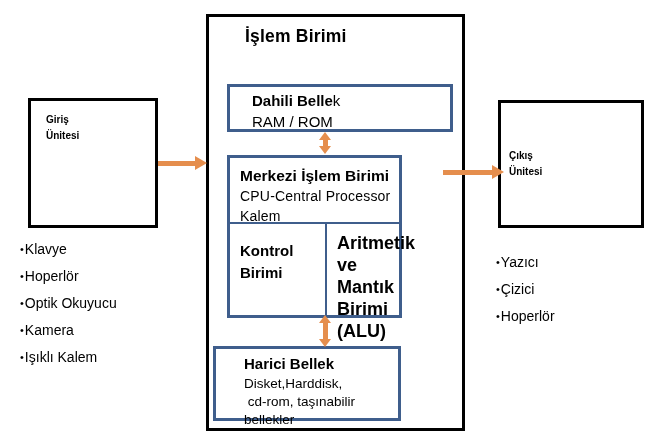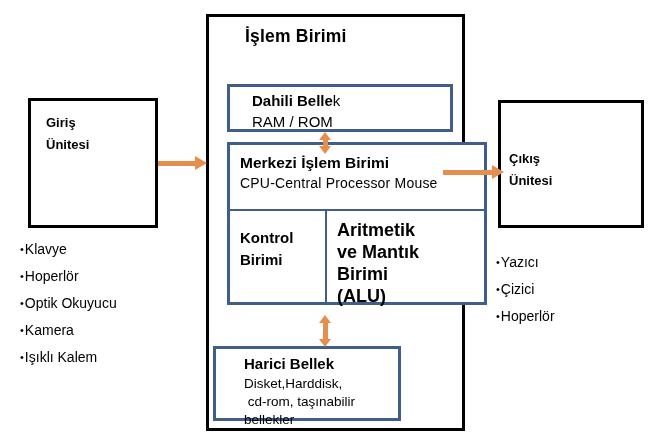--- a/index.html
+++ b/index.html
@@ -16,28 +16,28 @@
 
   
   .black-box{border:3px solid #000000;background:#ffffff;box-sizing:border-box;}
   .blue-box{border:3px solid #3F5E8C;background:#ffffff;box-sizing:border-box;}
 
   #outer-box{left:206px;top:14px;width:259px;height:417px;}
   #title{left:245px;top:26px;font-size:17.5px;font-weight:bold;letter-spacing:.2px;}
 
   #giris-box{left:28px;top:98px;width:130px;height:130px;padding:11px 0 0 15px;}
   #cikis-box{left:498px;top:100px;width:146px;height:128px;padding:45px 0 0 8px;}
-  .unit-title{font-size:13px;font-weight:bold;line-height:22px;white-space:pre-line;}
+  .unit-title{font-size:10px;font-weight:bold;line-height:16px;white-space:pre-line;}
 
   #dahili-box{left:227px;top:84px;width:226px;height:48px;padding:3px 0 0 22px;}
   .box-title{font-size:15px;font-weight:bold;line-height:21px;}
   .box-title .tail{font-weight:normal;}
   .box-sub{font-size:15px;line-height:21px;}
 
-  #cpu-box{left:227px;top:142px;width:260px;height:163px;}
+  #cpu-box{left:227px;top:155px;width:175px;height:163px;}
   #cpu-header{left:10px;top:7px;}
   #cpu-title{font-size:15.5px;font-weight:bold;line-height:21px;}
   #cpu-sub{font-size:14px;line-height:20px;letter-spacing:.2px;}
   #cpu-divider-h{left:0;right:0;top:64px;height:2px;background:#3F5E8C;}
   #cpu-divider-v{left:95px;top:64px;bottom:0;width:2px;background:#3F5E8C;}
   #kontrol-cell{left:10px;top:82px;font-size:15px;font-weight:bold;line-height:22px;white-space:pre-line;}
   #alu-cell{left:107px;top:74px;font-size:18px;font-weight:bold;line-height:22px;white-space:pre-line;}
 
   #harici-box{left:213px;top:346px;width:188px;height:75px;padding:4px 0 0 28px;}
   #harici-body{font-size:13.5px;line-height:18px;margin-top:1px;}
@@ -84,21 +84,21 @@
   <div id="title" class="abs">İşlem Birimi</div>
 
   <div id="dahili-box" class="abs blue-box">
     <div class="box-title"><span>Dahili Belle</span><span class="tail">k</span></div>
     <div class="box-sub">RAM / ROM</div>
   </div>
 
   <div id="cpu-box" class="abs blue-box">
     <div id="cpu-header" class="abs">
       <div id="cpu-title">Merkezi İşlem Birimi</div>
-      <div id="cpu-sub">CPU-Central Processor Mouse</div>
+      <div id="cpu-sub">CPU-Central Processor Kalem</div>
     </div>
     <div id="cpu-divider-h" class="abs"></div>
     <div id="cpu-divider-v" class="abs"></div>
     <div id="kontrol-cell" class="abs">Kontrol
 Birimi</div>
     <div id="alu-cell" class="abs">Aritmetik
 ve Mantık
 Birimi
 (ALU)</div>
   </div>

